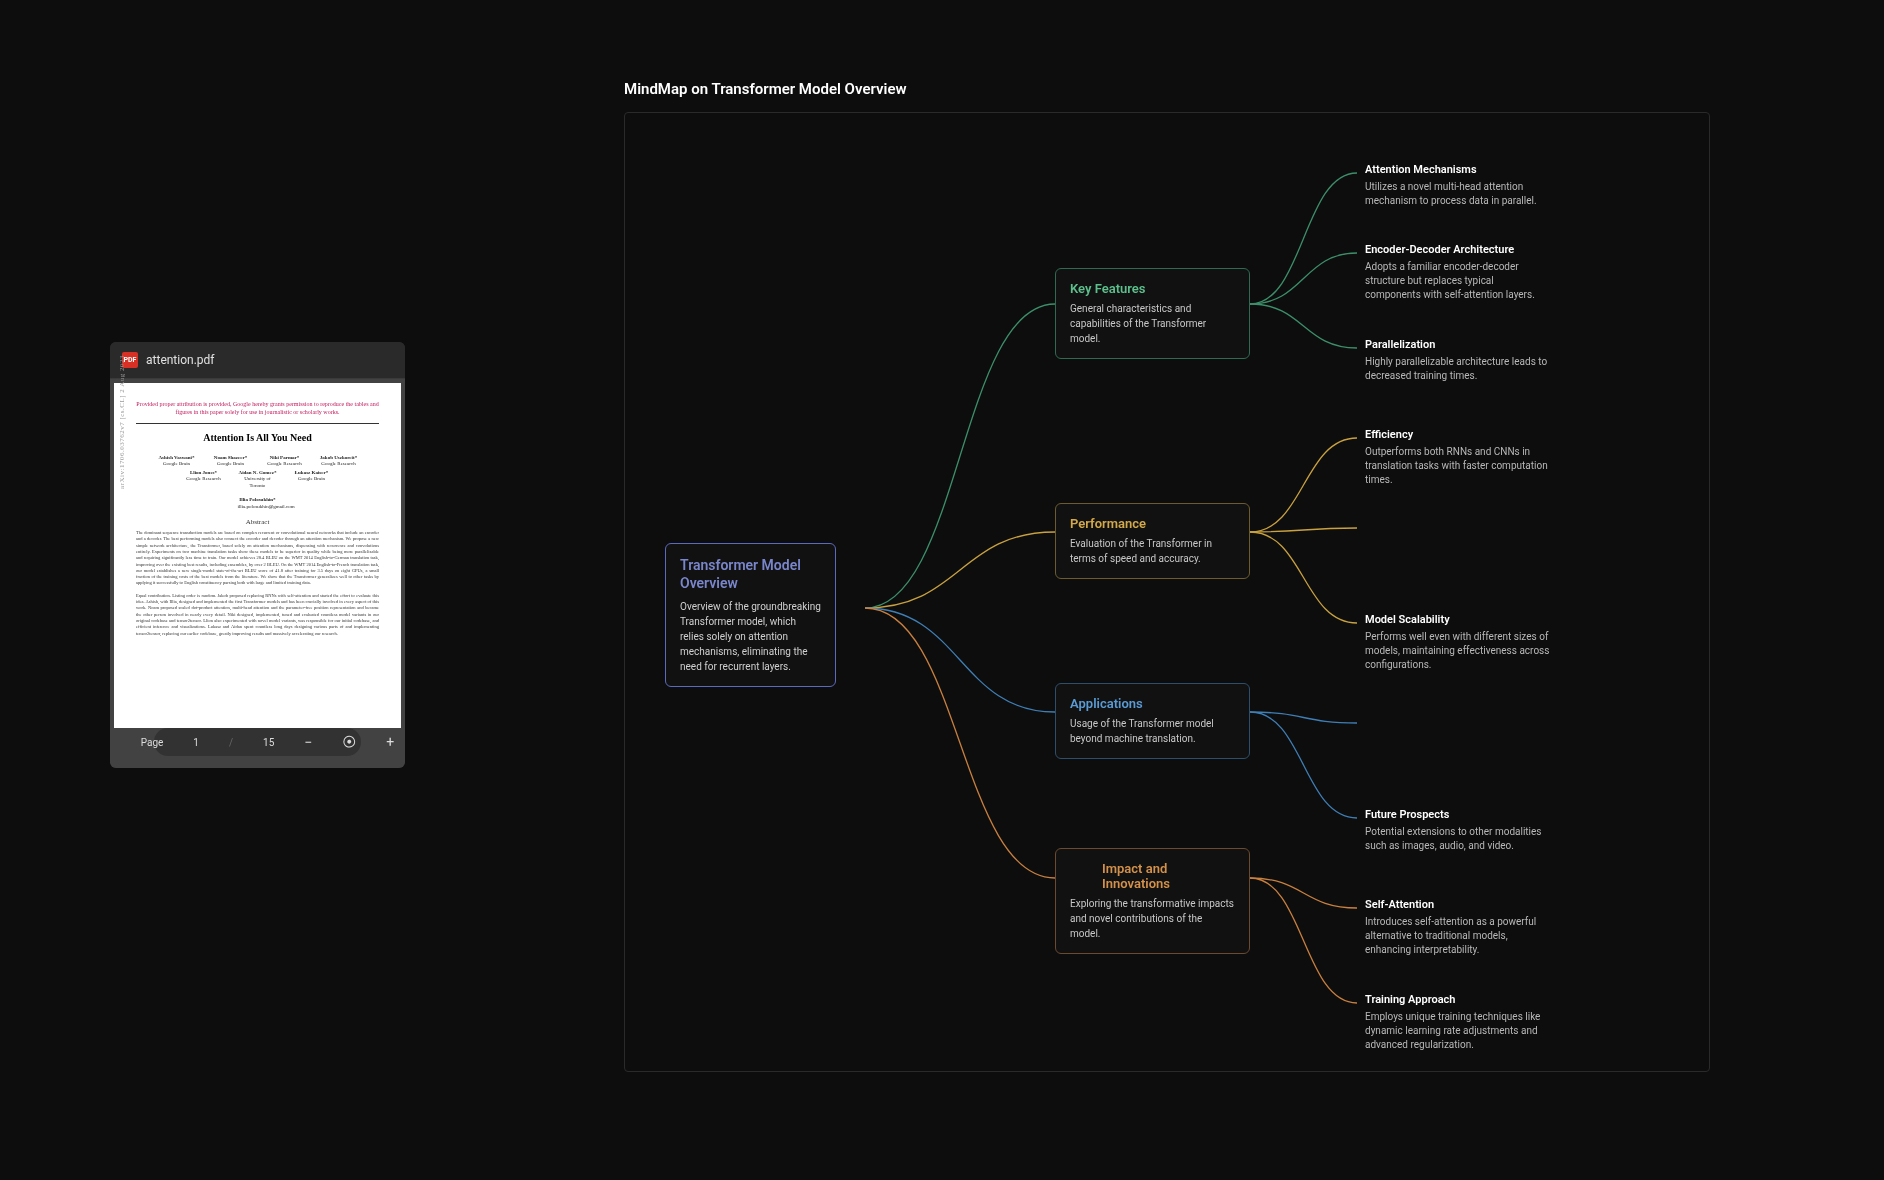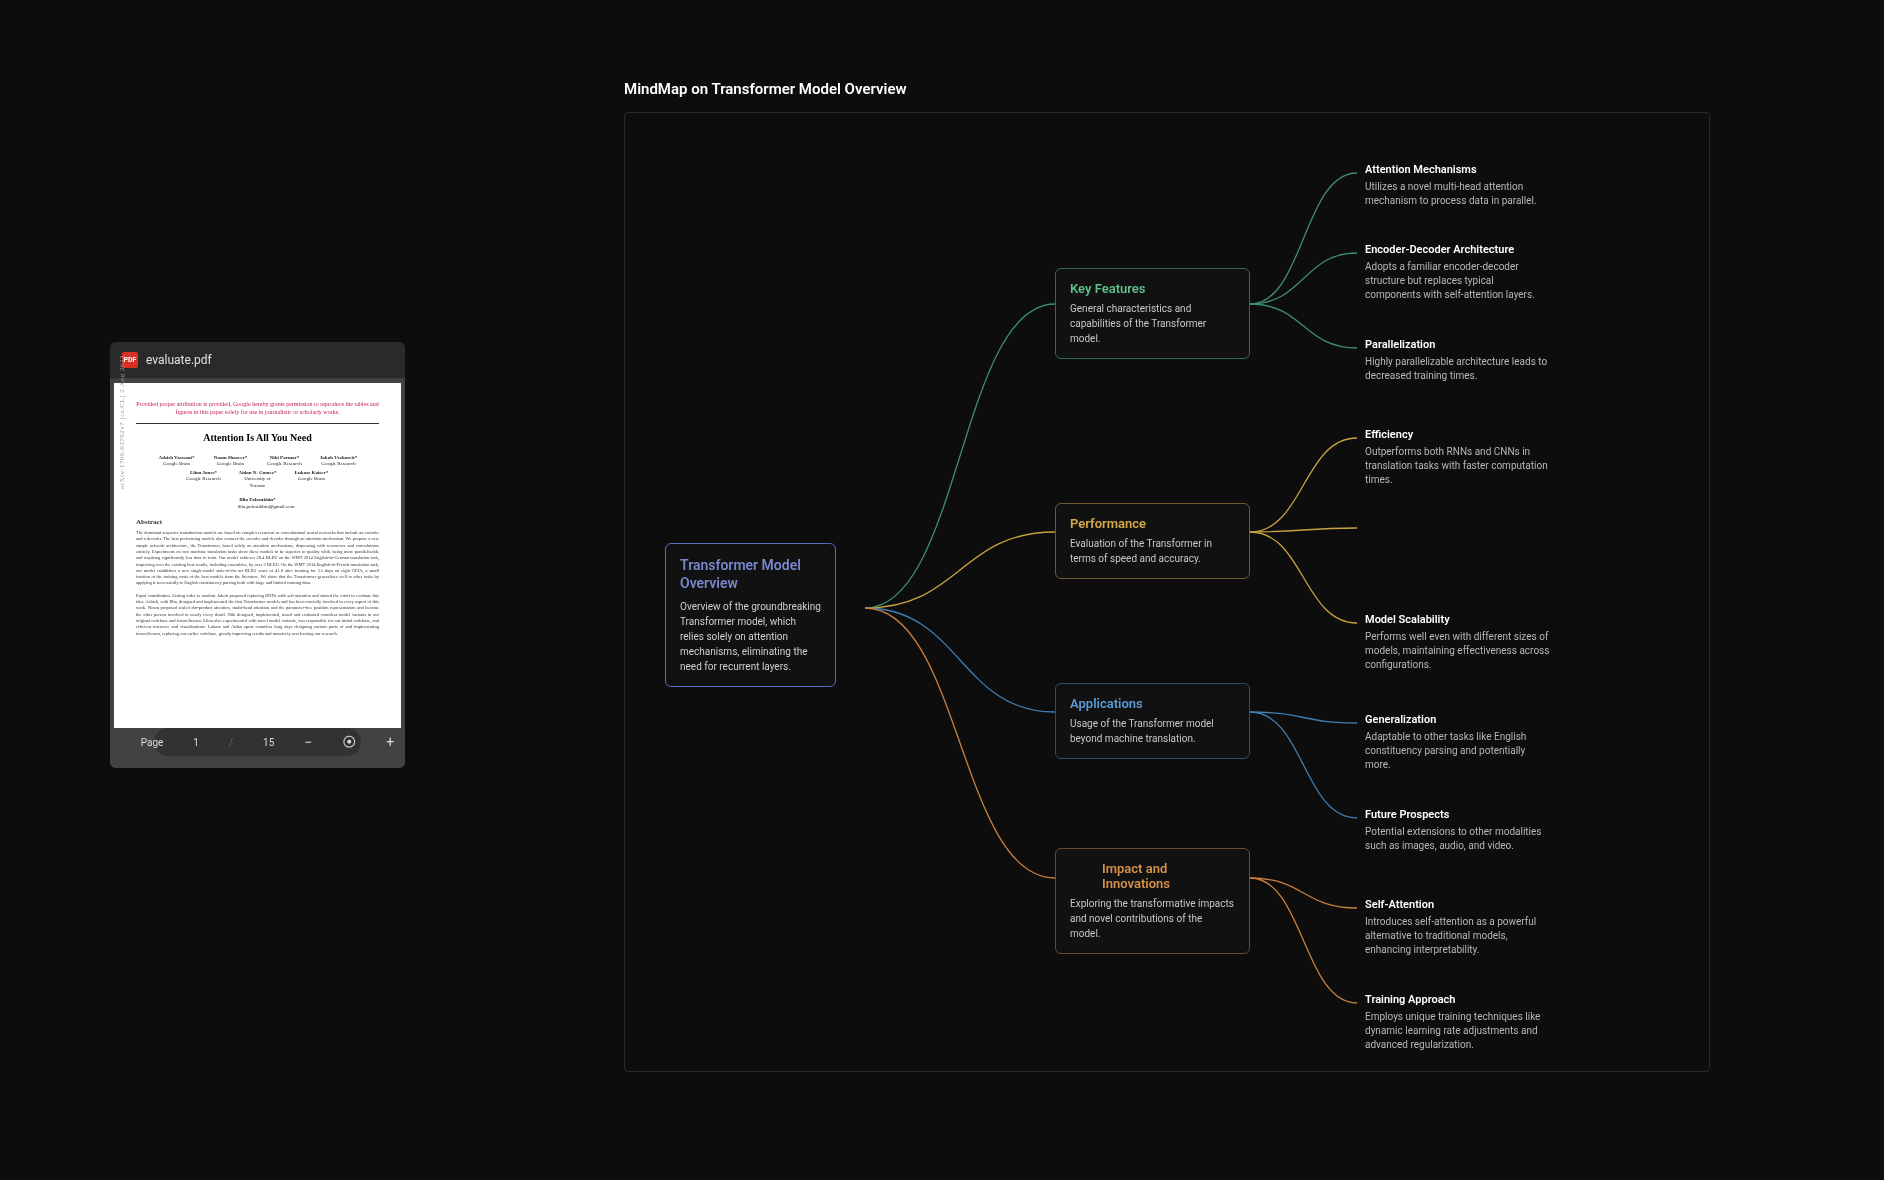--- a/index.html
+++ b/index.html
@@ -15,21 +15,21 @@
     .pdf-open { position: absolute; top: 12px; right: 12px; width: 22px; height: 22px; background: #5a5a5a; border-radius: 3px; display: flex; align-items: center; justify-content: center; cursor: pointer; }
     .pdf-open svg { width: 12px; height: 12px; stroke: #bbb; fill: none; stroke-width: 2; }
     .pdf-page { background: #fff; width: 100%; height: 345px; position: relative; padding: 18px 22px; color: #333; font-family: 'Times New Roman', serif; }
     .pdf-ribbon { color: #c2185b; font-size: 6px; text-align: center; line-height: 1.3; margin-bottom: 6px; }
     .pdf-divider { height: 1px; background: #333; margin: 4px 0 8px; }
     .pdf-title { text-align: center; font-size: 10px; font-weight: 600; color: #000; margin-bottom: 12px; }
     .pdf-authors { display: flex; flex-wrap: wrap; justify-content: center; gap: 2px 14px; font-size: 5px; text-align: center; color: #222; line-height: 1.3; margin-bottom: 8px; }
     .pdf-author { width: 40px; }
     .pdf-author .n { font-weight: 600; }
     .pdf-vertical { position: absolute; left: 4px; top: 50%; transform: rotate(-90deg) translateX(50%); transform-origin: left top; font-size: 7px; color: #999; letter-spacing: 0.5px; white-space: nowrap; }
-    .pdf-abstract-h { text-align: left; font-size: 7px; font-weight: 700; margin-bottom: 4px; }
+    .pdf-abstract-h { text-align: center; font-size: 7px; font-weight: 400; margin-bottom: 4px; }
     .pdf-abstract { font-size: 4.5px; text-align: justify; line-height: 1.4; color: #333; margin-bottom: 6px; }
     .pdf-toolbar { display: flex; align-items: center; justify-content: center; gap: 10px; background: #323232; padding: 6px 0; border-radius: 14px; margin: 0 40px 8px; }
     .pdf-toolbar span { font-size: 10px; color: #ddd; margin-left: 20px; }
     .pdf-toolbar .sep { color: #666; }
     .pdf-toolbar .btn { width: 16px; height: 16px; display: flex; align-items: center; justify-content: center; cursor: pointer; color: #ddd; font-size: 14px; }
 
     
     .mindmap-panel { position: absolute; left: 580px; top: 80px; width: 1130px; height: 1000px; padding-left: 44px; }
     .mindmap-title { font-size: 15px; font-weight: 600; color: #fff; margin-bottom: 14px; }
     .mindmap-board { position: relative; width: 100%; height: 960px; border: 1px solid #2a2a2a; border-radius: 4px; background: #0d0d0d; }
@@ -57,21 +57,21 @@
     .leaf .desc { color: #b8b8b8; font-size: 10px; line-height: 1.4; }
   </style>
 </head>
 <body>
 
 <div class="canvas">
 
   <div class="pdf-card">
     <div class="pdf-header">
       <div class="pdf-icon">PDF</div>
-      <div class="pdf-filename">evaluate.pdf</div>
+      <div class="pdf-filename">attention.pdf</div>
     </div>
     <div class="pdf-body">
       <div class="pdf-open">
         <svg viewBox="0 0 24 24">
             <path d="M14 3h7v7M21 3l-9 9M10 5H5v14h14v-5"></path>
           </svg>
       </div>
       <div class="pdf-page">
         <div class="pdf-vertical">arXiv:1706.03762v7  [cs.CL]  2 Aug 2023</div>
         <div class="pdf-ribbon">Provided proper attribution is provided, Google hereby grants permission to reproduce the tables and figures in this paper solely for use in journalistic or scholarly works.</div>
@@ -181,24 +181,20 @@
           <div class="desc">Highly parallelizable architecture leads to decreased training times.</div>
         </div>
         <div class="leaf" style="left: 740px; top: 315px;">
           <div class="title">Efficiency</div>
           <div class="desc">Outperforms both RNNs and CNNs in translation tasks with faster computation times.</div>
         </div>
         <div class="leaf" style="left: 740px; top: 500px;">
           <div class="title">Model Scalability</div>
           <div class="desc">Performs well even with different sizes of models, maintaining effectiveness across configurations.</div>
         </div>
-        <div class="leaf" style="left: 740px; top: 600px;">
-          <div class="title">Generalization</div>
-          <div class="desc">Adaptable to other tasks like English constituency parsing and potentially more.</div>
-        </div>
         <div class="leaf" style="left: 740px; top: 695px;">
           <div class="title">Future Prospects</div>
           <div class="desc">Potential extensions to other modalities such as images, audio, and video.</div>
         </div>
         <div class="leaf" style="left: 740px; top: 785px;">
           <div class="title">Self-Attention</div>
           <div class="desc">Introduces self-attention as a powerful alternative to traditional models, enhancing interpretability.</div>
         </div>
         <div class="leaf" style="left: 740px; top: 880px;">
           <div class="title">Training Approach</div>

